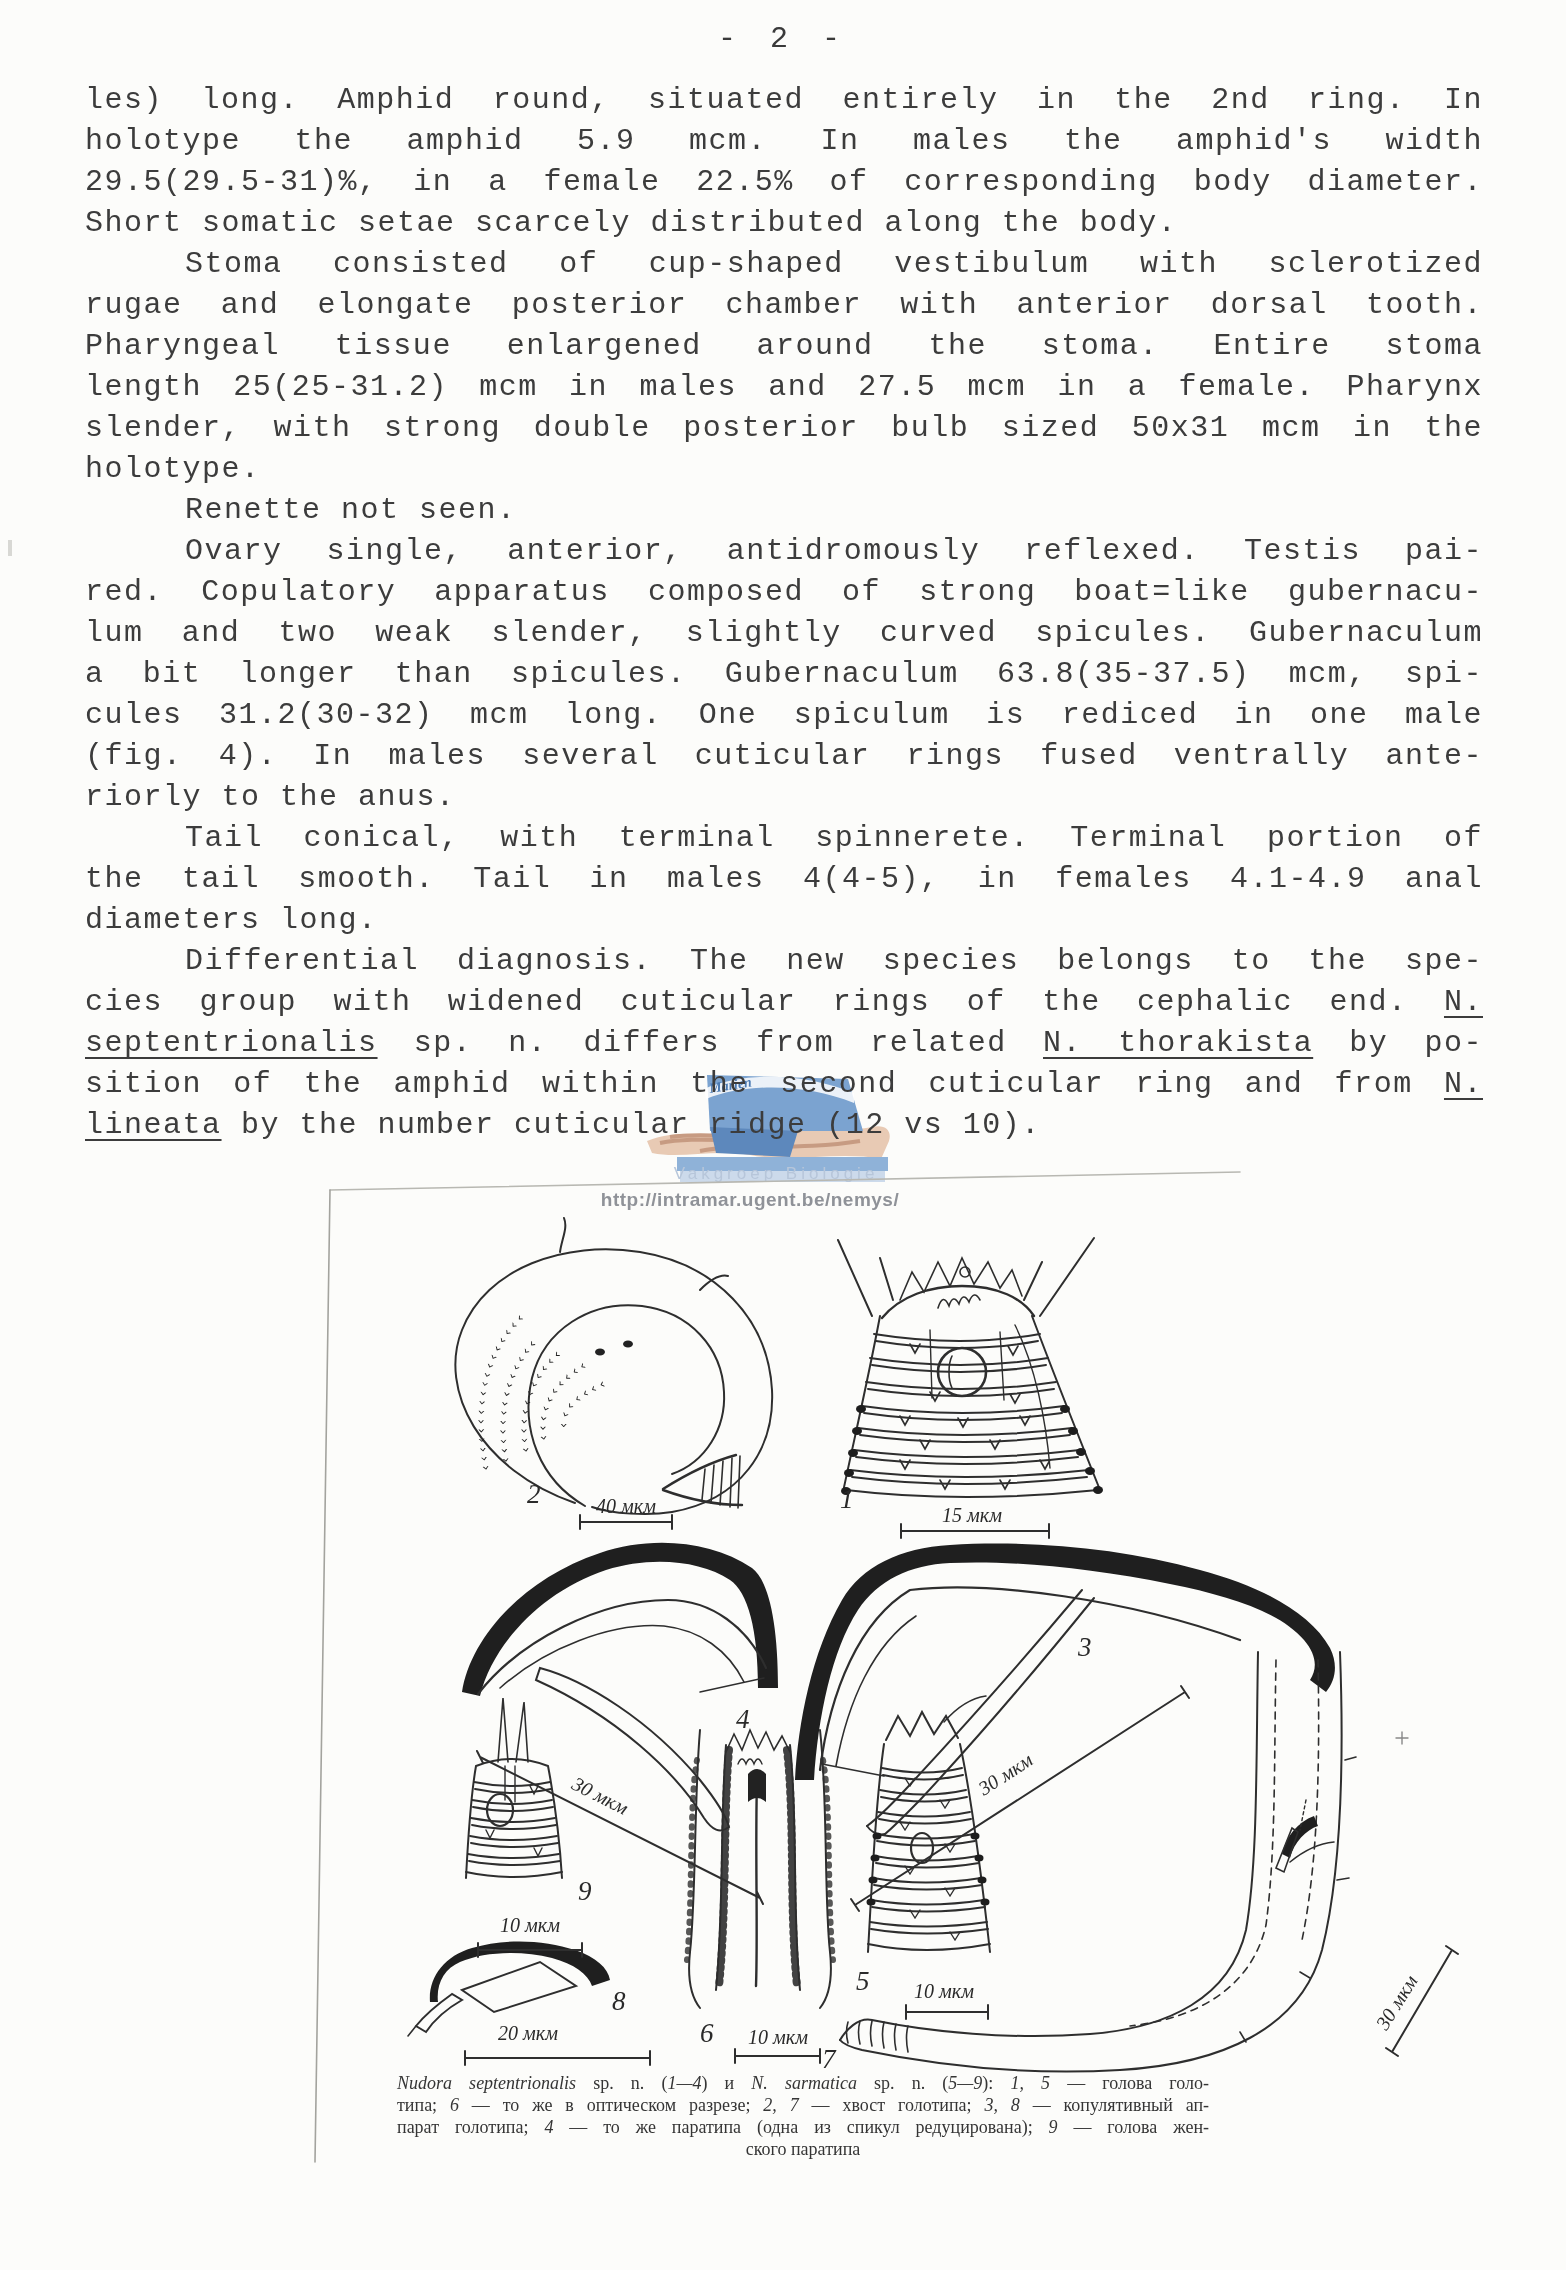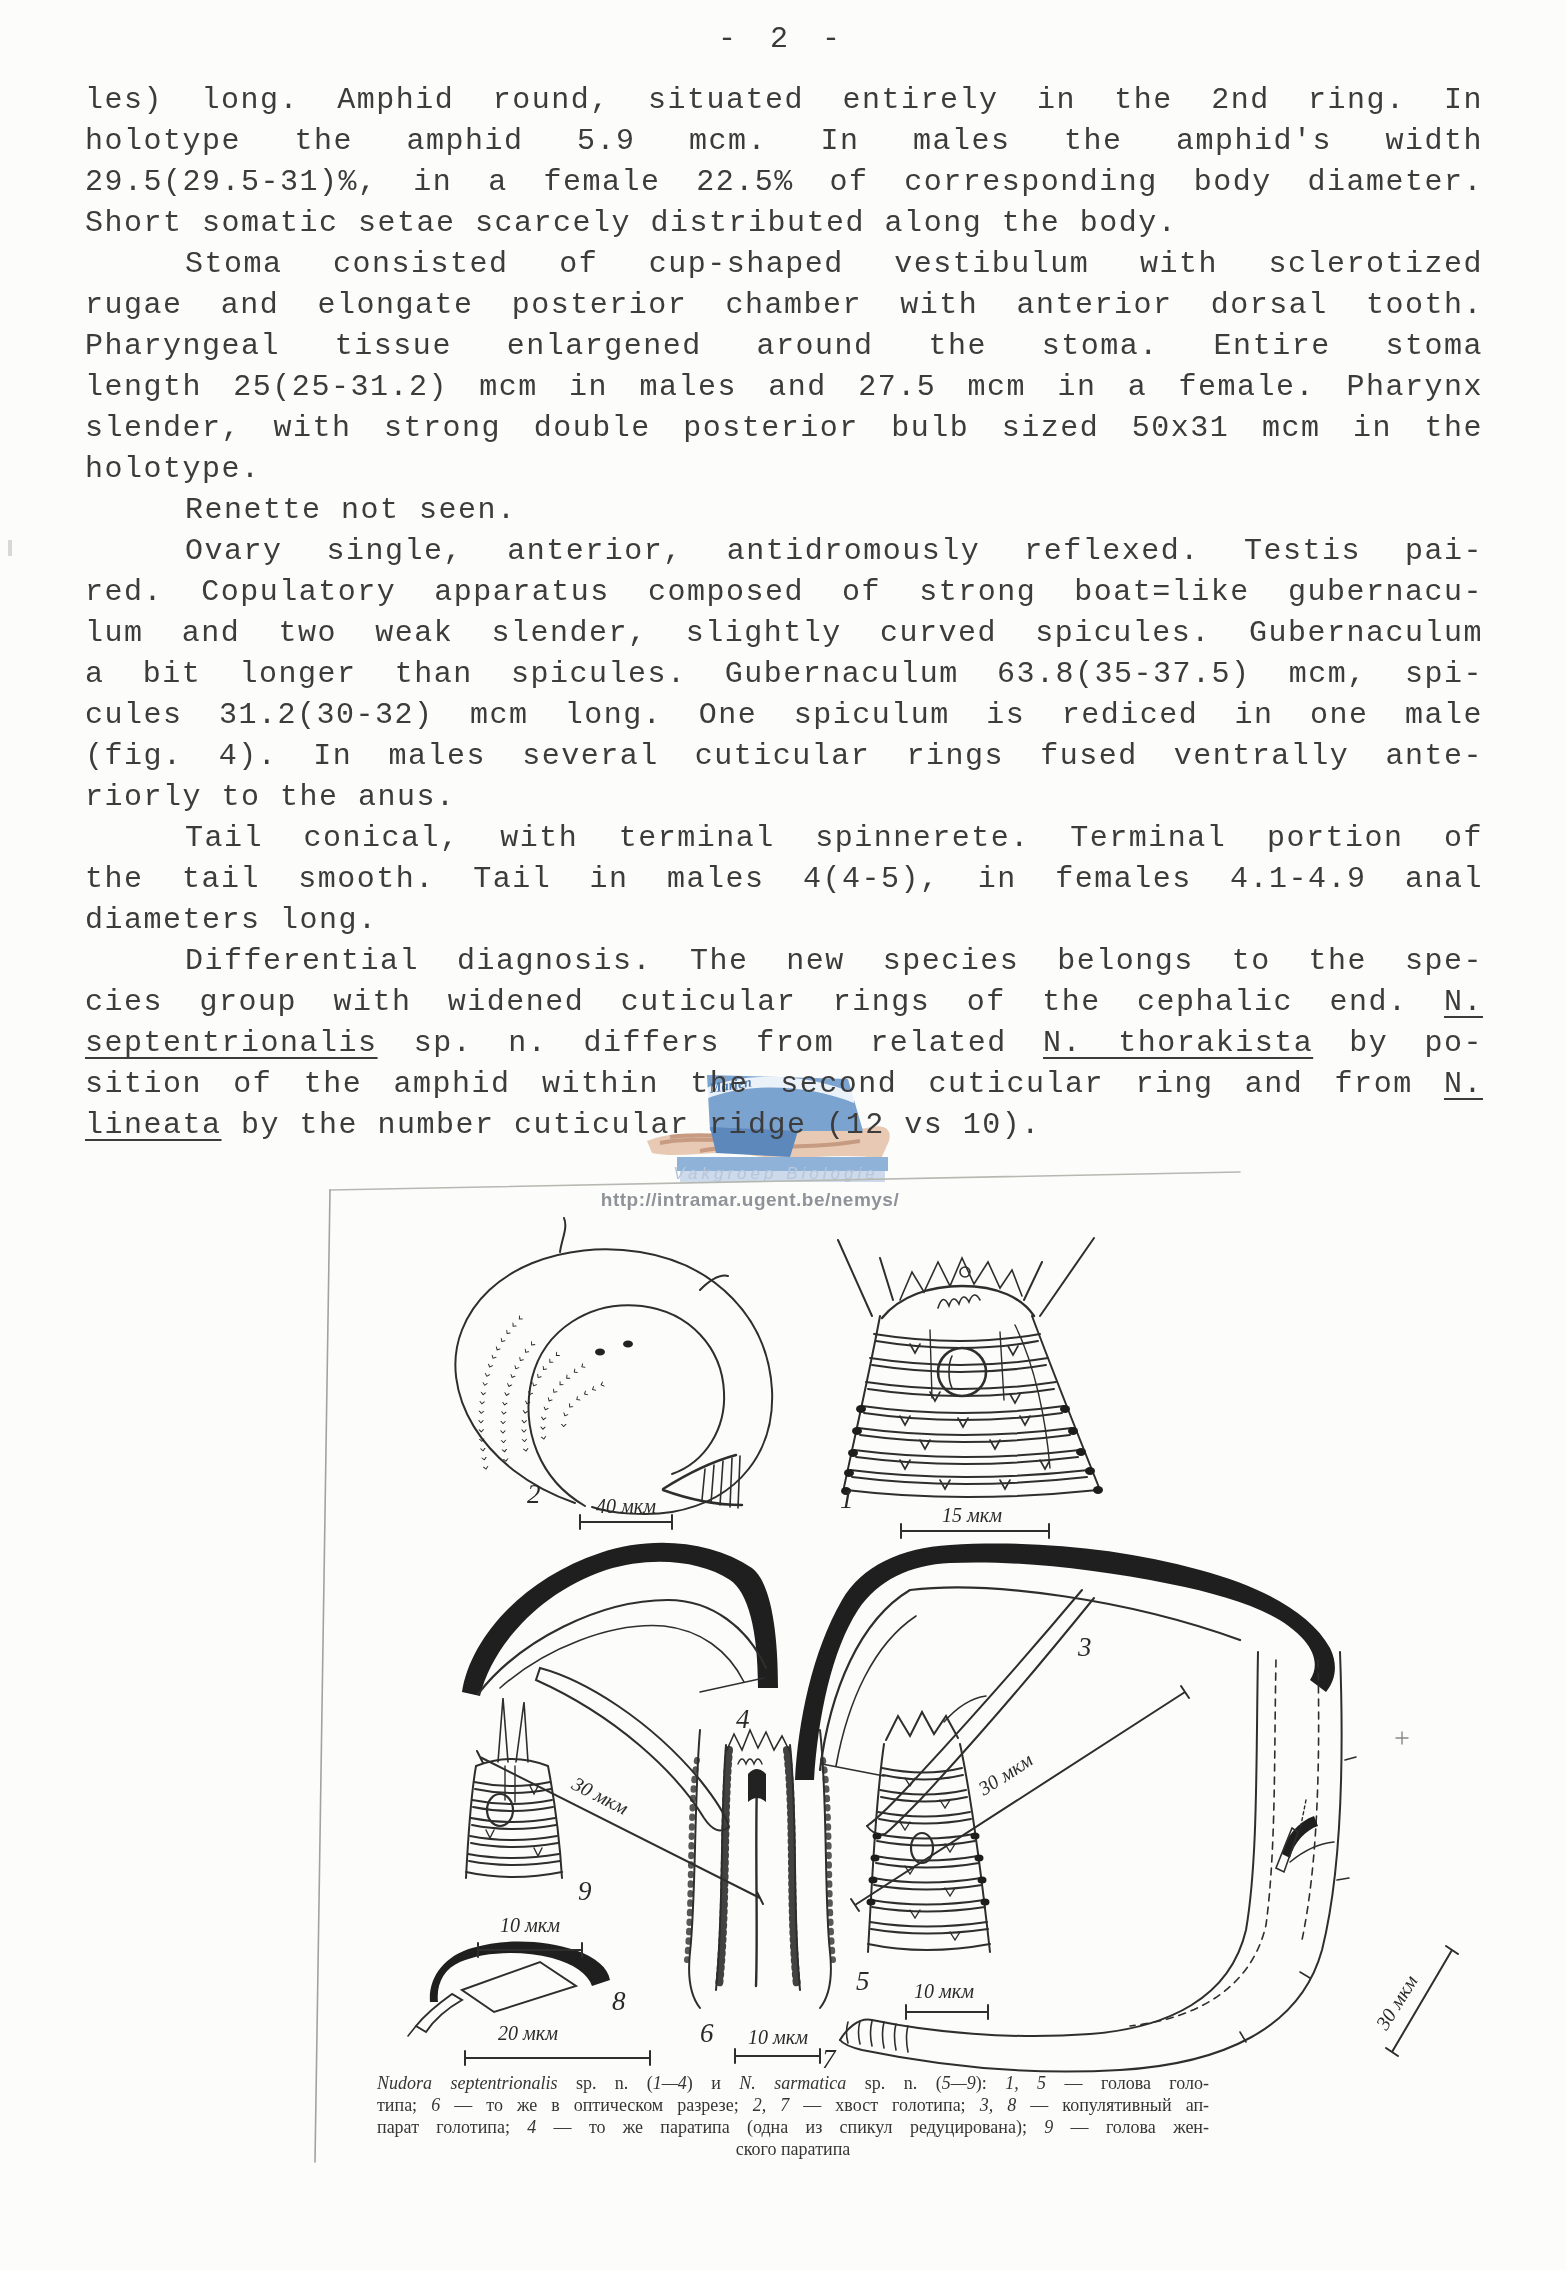--- a/index.html
+++ b/index.html
@@ -10,28 +10,28 @@
   #body-text{position:absolute;left:85px;top:80px;width:1398px;font-size:30px;letter-spacing:1.5px;}
   .line{line-height:41px;height:41px;text-align:left;white-space:normal;}
   .line.just{text-align:justify;text-align-last:justify;}
   .line.indent{padding-left:100px;}
   .b{font-weight:normal;}
   .u{text-decoration:underline;text-decoration-thickness:2px;text-underline-offset:6px;}
   .i{font-style:italic;}
   
   #wm-logo{position:absolute;left:640px;top:1045px;}
   #wm-org{position:absolute;left:660px;top:1164px;width:232px;text-align:center;
-    font-family:"Liberation Sans",sans-serif;font-size:17px;letter-spacing:4px;font-style:italic;}
+    font-family:"Liberation Sans",sans-serif;font-size:17px;letter-spacing:4px;}
   #wm-url{position:absolute;left:598px;top:1189px;width:304px;text-align:center;
     font-family:"Liberation Sans",sans-serif;font-size:19px;font-weight:bold;letter-spacing:.5px;}
   
   #figure-svg{position:absolute;left:0;top:0;pointer-events:none;}
   #caption{position:absolute;left:377px;top:2072px;width:832px;
     font-family:"Liberation Serif","DejaVu Serif",serif;font-size:18px;color:#353535;}
-  .cap-line{line-height:22px;height:22px;}
+  .cap-line{line-height:22px;height:22px;margin-left:20px;}
   .cap-line.just{text-align:justify;text-align-last:justify;}
   .cap-line.center{text-align:center;}
   .artifact{position:absolute;background:#d8d8d4;}
 </style>
 </head>
 <body>
 
 <div class="page">
 
   <div class="page-number">- 2 -</div>

